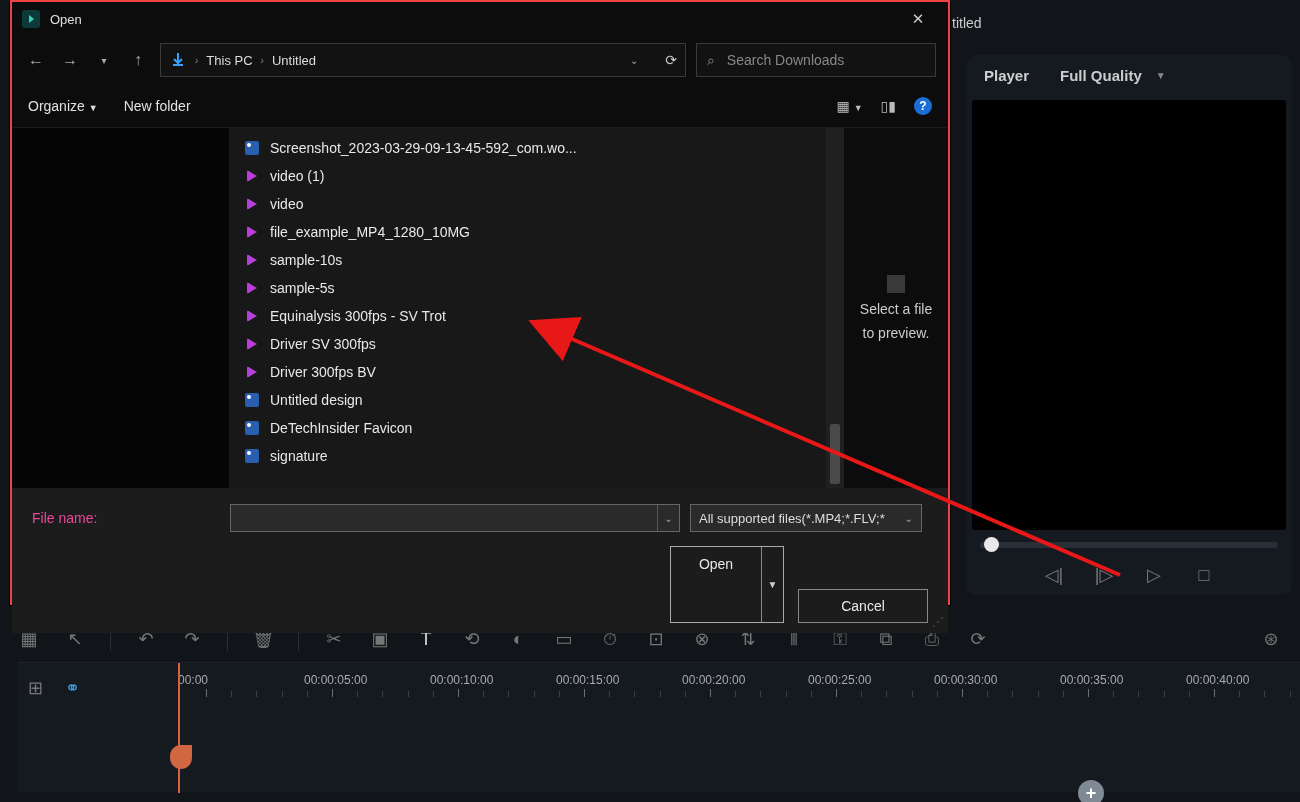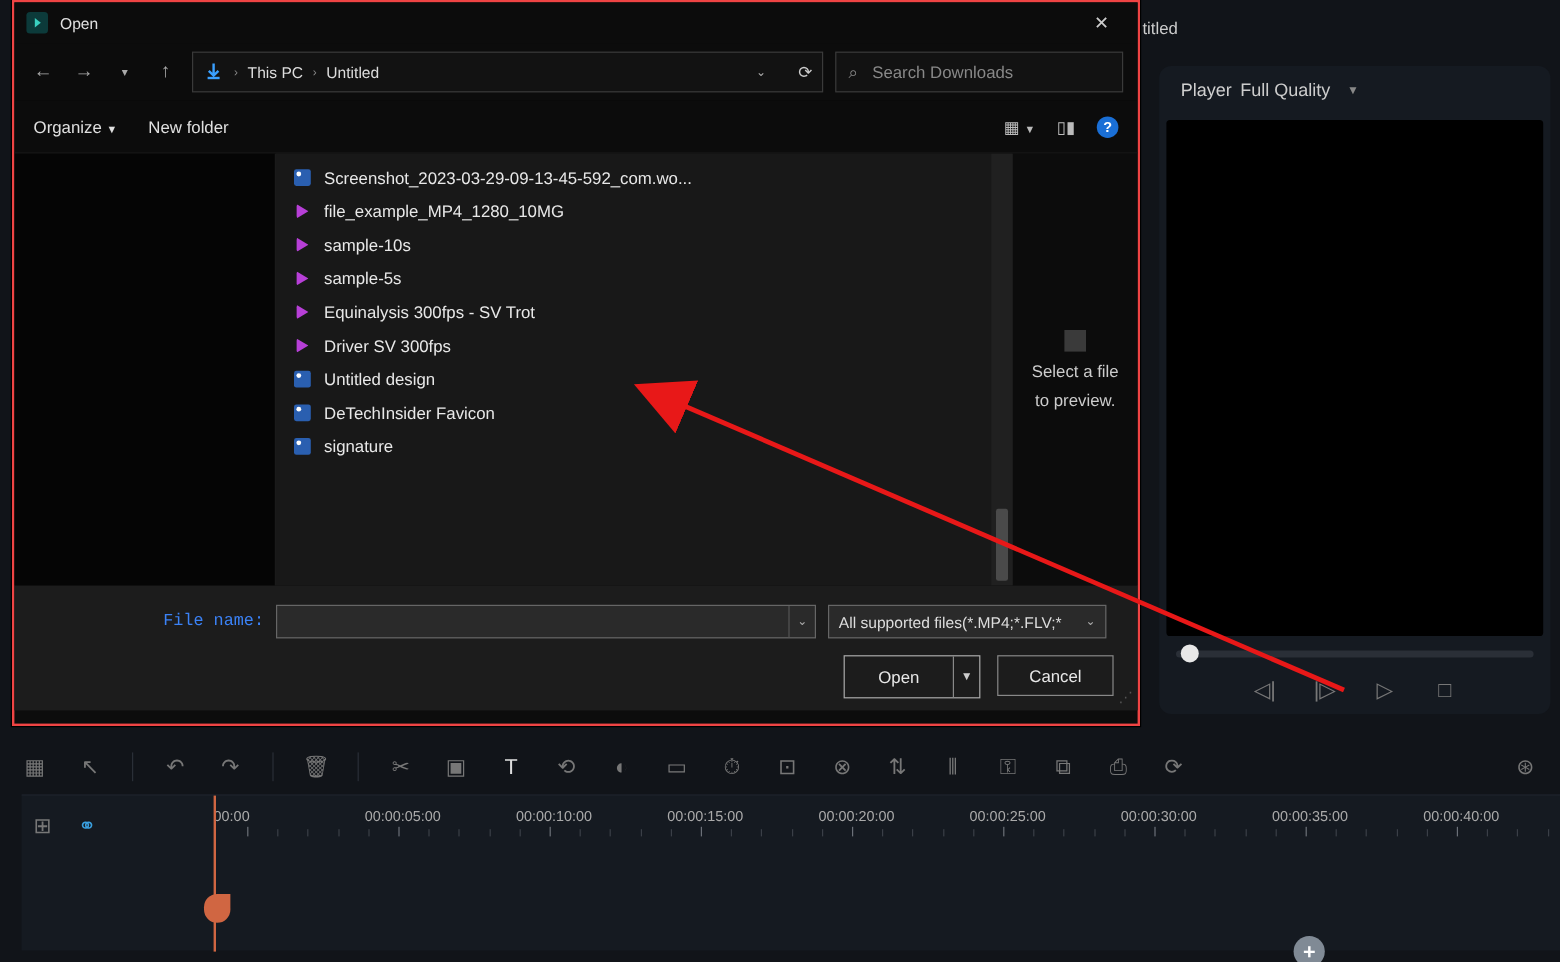--- a/index.html
+++ b/index.html
@@ -2,21 +2,21 @@
 <html><head>
 <meta charset="utf-8">
 <style>
 * { margin: 0; padding: 0; box-sizing: border-box; font-family: "Segoe UI", Arial, sans-serif; }
 body { background: #0a0d12; color: #d0d0d0; width: 1300px; height: 802px; overflow: hidden; position: relative; }
 
 
 .app-bg { position: absolute; inset: 0; background: #111419; }
 .top-right-fragment { position: absolute; left: 952px; top: 15px; color: #ccc; font-size: 14px; text-align: right; }
 .player-panel { position: absolute; left: 966px; top: 55px; right: 8px; height: 540px; background: #151a21; border-radius: 10px; }
-.player-header { display: flex; align-items: flex-start; gap: 7px; padding: 12px 18px; font-size: 15px; }
+.player-header { display: flex; align-items: flex-start; gap: 31px; padding: 12px 18px; font-size: 15px; font-weight: bold; }
 .player-header .sel { display: flex; align-items: center; gap: 14px; color: #ccc; }
 .player-header .chev { font-size: 10px; color: #888; }
 .player-video { margin: 4px 6px 0 6px; height: 430px; background: #000; border-radius: 3px; }
 .player-seek { position: relative; margin: 12px 14px 0 14px; height: 6px; background: #2a2f37; border-radius: 3px; }
 .player-seek .knob { position: absolute; left: 4px; top: -5px; width: 15px; height: 15px; background: #e8e8e8; border-radius: 50%; }
 .player-ctrls { margin-top: 16px; display: flex; gap: 28px; justify-content: center; }
 .player-ctrls .ic { width: 22px; height: 22px; display: flex; align-items: center; justify-content: center; color: #777; font-size: 18px; }
 
 
 .toolbar { position: absolute; left: 18px; right: 18px; top: 620px; height: 38px; display: flex; align-items: center; gap: 24px; color: #777; }
@@ -66,33 +66,33 @@
 .ic-img { width: 14px; height: 14px; background: #2a5fb0; border-radius: 2px; position: relative; }
 .ic-img::after { content: ""; position: absolute; left: 2px; top: 2px; width: 4px; height: 4px; background: #fff; border-radius: 50%; }
 .scroll-track { position: absolute; right: 0; top: 0; width: 18px; height: 100%; background: #202020; }
 .scroll-thumb { position: absolute; right: 4px; bottom: 4px; width: 10px; height: 60px; background: #4a4a4a; border-radius: 2px; }
 
 .preview-pane { width: 104px; background: #0c0c0c; display: flex; flex-direction: column; align-items: center; justify-content: center; gap: 8px; padding: 6px; color: #ccc; font-size: 14px; text-align: center; }
 .preview-pane .ph { width: 18px; height: 18px; background: #3a3a3a; }
 
 .bottom { padding: 16px 20px 10px 20px; background: #1c1c1c; position: relative; }
 .fn-row { display: flex; align-items: center; gap: 10px; margin-bottom: 14px; }
-.fn-row .lbl { width: 188px; text-align: right; font-size: 14px; color: #3b82f6; font-family: Liberation Mono, monospace; }
+.fn-row .lbl { width: 188px; font-size: 14px; color: #ec4899; }
 .fn-input { width: 450px; height: 28px; border: 1px solid #666; background: #2a2a2a; position: relative; }
 .fn-input .dd { position: absolute; right: 0; top: 0; width: 22px; height: 100%; display: flex; align-items: center; justify-content: center; border-left: 1px solid #555; font-size: 10px; color: #aaa; }
 .filter-sel { width: 232px; height: 28px; border: 1px solid #666; background: #2a2a2a; display: flex; align-items: center; padding: 0 8px; font-size: 13px; color: #ddd; }
 .filter-sel .dd { margin-left: auto; font-size: 10px; color: #aaa; }
 .btn-row { display: flex; gap: 14px; justify-content: flex-end; }
 .btn { height: 34px; border: 1px solid #888; background: transparent; color: #e8e8e8; font-size: 14px; display: flex; align-items: center; justify-content: center; }
 .btn-open { width: 90px; border-right: none; }
 .btn-open-dd { width: 22px; border: 1px solid #888; display: flex; align-items: center; justify-content: center; font-size: 10px; color: #ccc; }
 .btn-open-grp { display: flex; border: 1px solid #aaa; font-weight: 500; }
 .btn-open-grp .btn-open { border: none; }
 .btn-open-grp .btn-open-dd { border: none; border-left: 1px solid #888; }
-.btn-cancel { width: 97px; }
+.btn-cancel { width: 130px; margin-top: 43px; }
 .resize-grip { position: absolute; right: 4px; bottom: 4px; color: #555; font-size: 12px; }
 
 
 .arrow-svg { position: absolute; left: 0; top: 0; pointer-events: none; }
 </style>
 </head>
 <body>
 
 <div class="app-bg">
   <div class="top-right-fragment">titled</div>
@@ -259,20 +259,32 @@
       <div class="file-item">
           <span class="file-ic">
             <span class="ic-img"></span>
           </span>
           <span>Screenshot_2023-03-29-09-13-45-592_com.wo...</span>
         </div>
         <div class="file-item">
           <span class="file-ic">
             <span class="ic-vid"></span>
           </span>
+          <span>video (1)</span>
+        </div>
+        <div class="file-item">
+          <span class="file-ic">
+            <span class="ic-vid"></span>
+          </span>
+          <span>video</span>
+        </div>
+        <div class="file-item">
+          <span class="file-ic">
+            <span class="ic-vid"></span>
+          </span>
           <span>file_example_MP4_1280_10MG</span>
         </div>
         <div class="file-item">
           <span class="file-ic">
             <span class="ic-vid"></span>
           </span>
           <span>sample-10s</span>
         </div>
         <div class="file-item">
           <span class="file-ic">
@@ -284,20 +296,26 @@
           <span class="file-ic">
             <span class="ic-vid"></span>
           </span>
           <span>Equinalysis 300fps - SV Trot</span>
         </div>
         <div class="file-item">
           <span class="file-ic">
             <span class="ic-vid"></span>
           </span>
           <span>Driver SV 300fps</span>
+        </div>
+        <div class="file-item">
+          <span class="file-ic">
+            <span class="ic-vid"></span>
+          </span>
+          <span>Driver 300fps BV</span>
         </div>
         <div class="file-item">
           <span class="file-ic">
             <span class="ic-img"></span>
           </span>
           <span>Untitled design</span>
         </div>
         <div class="file-item">
           <span class="file-ic">
             <span class="ic-img"></span>

